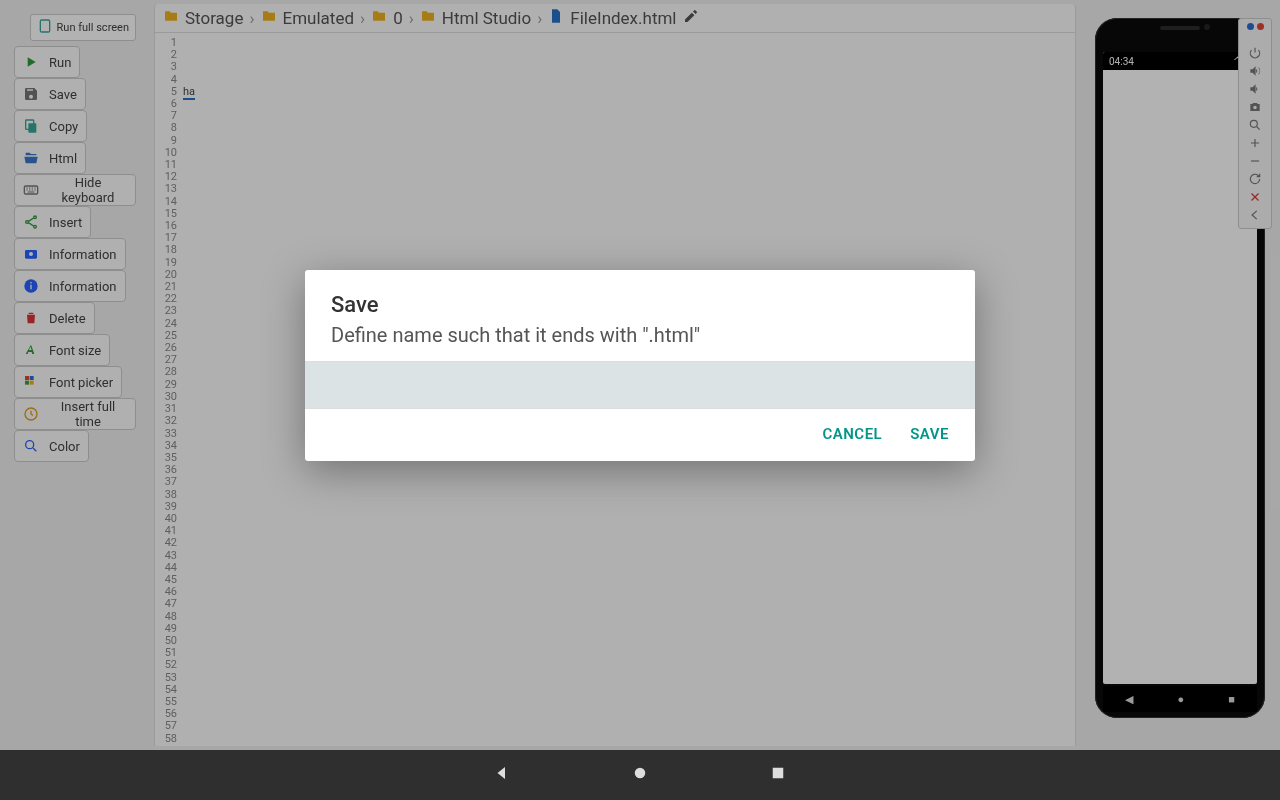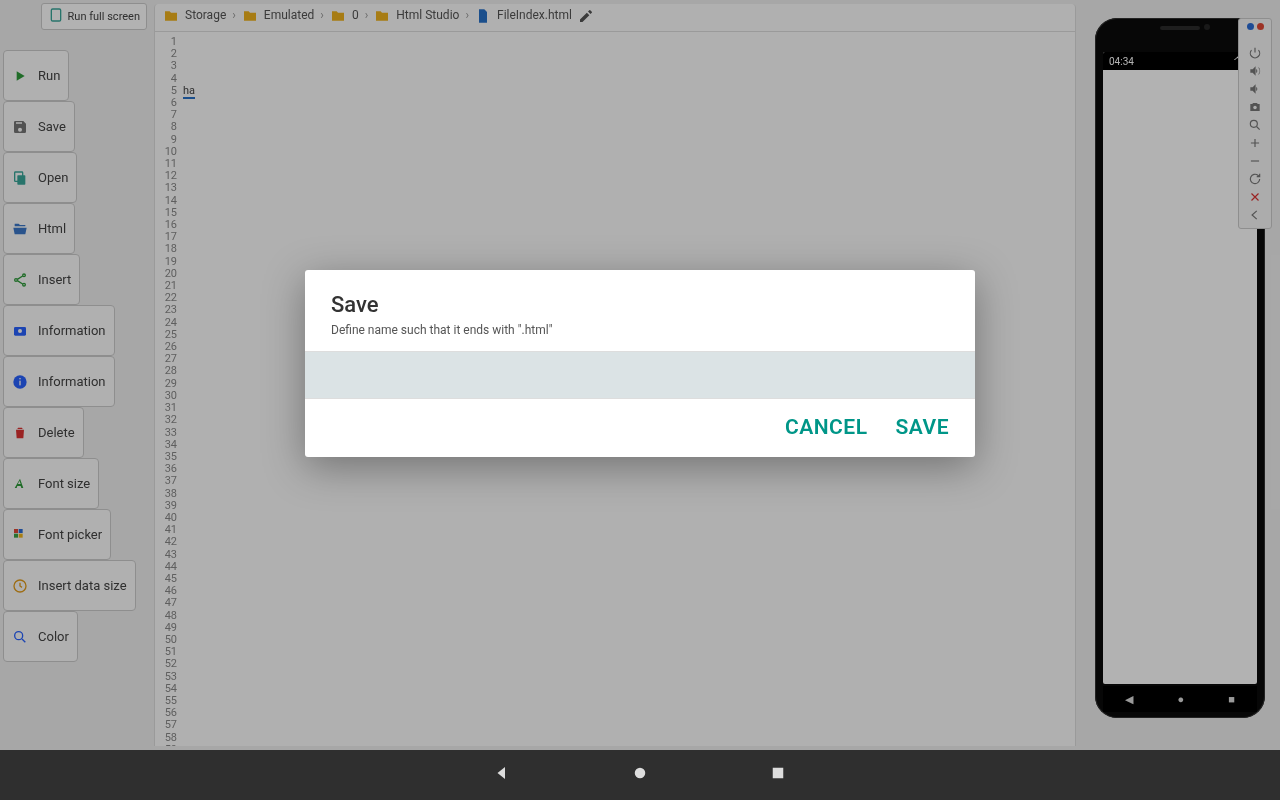--- a/index.html
+++ b/index.html
@@ -1,45 +1,45 @@
 <!DOCTYPE html>
 <html><head>
 <meta charset="utf-8">
 <style>
 * { box-sizing: border-box; margin: 0; padding: 0; font-family: Roboto, Arial, sans-serif; }
 html, body { width: 1280px; height: 800px; overflow: hidden; background: #f0f0f0; }
 
 .app { display: flex; width: 100%; height: 750px; position: relative; }
 
 
-.sidebar { width: 150px; padding: 3px; display: flex; flex-direction: column; gap: 20px; }
+.sidebar { width: 150px; padding: 14px; display: flex; flex-direction: column; gap: 5px; }
 .top-btn {
   align-self: flex-end; display: flex; align-items: center; gap: 4px;
   background: #fff; border: 1px solid #ccc; border-radius: 3px;
   font-size: 11px; padding: 3px 6px; color: #444;
 }
 .sb-btn {
   display: flex; align-items: center; gap: 10px;
   background: #fdfdfd; border: 1px solid #ccc; border-radius: 4px;
-  height: 51px; padding: 0 8px; font-size: 13px; color: #444;
+  height: 32px; padding: 0 8px; font-size: 13px; color: #444;
 }
 .sb-btn .ic { width: 16px; display:flex; justify-content:center; align-items:center; }
 .sb-btn .lbl { flex: 1; text-align: center; }
 
 .ic-green  { color:#2e9b3a; }
 .ic-gray   { color:#767676; }
 .ic-teal   { color:#3aa79a; }
 .ic-blue2  { color:#3b78c9; }
 .ic-blue   { color:#2962ff; }
 .ic-red    { color:#d33; }
 .ic-orange { color:#e29c1c; }
 
 
 .editor { flex: 1; display:flex; flex-direction:column; border-left:1px solid #ddd; border-right:1px solid #ddd; margin: 4px; background:#fdfdfd; border-radius:4px 4px 0 0; }
-.crumbs { display:flex; align-items:flex-start; gap:6px; padding:4px 8px; border-bottom:1px solid #ddd; font-size:12px; color:#555; }
+.crumbs { display:flex; align-items:flex-end; gap:6px; padding:4px 8px; border-bottom:1px solid #ddd; font-size:17px; color:#555; }
 .crumbs .fld { color:#efb21e; }
 .crumbs .fil { color:#2871c9; }
 .crumbs .sep { color:#999; }
 .code { flex:1; display:flex; overflow:hidden; font-family: Menlo, Consolas, monospace; font-size:11px; }
 .gutter { width:26px; text-align:right; color:#888; padding:4px 4px 0 0; line-height:12.2px; }
 .gutter div { white-space:pre; }
 .src { flex:1; padding:4px 2px 0 2px; color:#444; }
 .src .txt { display:inline-block; border-bottom:2px solid #2871c9;margin-top:48px; }
 
 
@@ -61,24 +61,24 @@
 .sysnav { position:absolute; left:0; right:0; bottom:0; height:50px; background:#2f2f2f; display:flex; justify-content:center; align-items:center; gap:120px; color:#ddd; }
 .sysnav svg { width:18px; height:18px; fill:#ddd; }
 
 
 .scrim { position:absolute; inset:0; background:rgba(0,0,0,0.30); }
 .dialog { position:absolute; left:50%; top:270px; transform:translateX(-50%);
   width:670px; background:#fff; border-radius:3px;
   box-shadow:0 10px 40px rgba(0,0,0,.35); }
 .dialog .hd { padding:22px 26px 14px; }
 .dialog .title { font-size:22px; font-weight:500; color:#333; margin-bottom:6px; }
-.dialog .desc  { font-size:12px; color:#555; }
+.dialog .desc  { font-size:20px; color:#555; }
 .dialog .inp { width:100%; height:48px; border:none; border-top:1px solid #ddd; border-bottom:1px solid #ddd; background:#dbe3e5; padding:0 16px; font-size:15px; outline:none; }
 .dialog .acts { display:flex; justify-content:flex-end; gap:28px; padding:16px 26px 18px; }
-.dialog .acts button { border:none; background:none; color:#009688; font-size:21px; font-weight:600; letter-spacing:.5px; cursor:pointer; }
+.dialog .acts button { border:none; background:none; color:#009688; font-size:15px; font-weight:600; letter-spacing:.5px; cursor:pointer; }
 
 
 .svg { width:16px; height:16px; }
 </style>
 </head>
 <body>
 
 <div class="app">
 
   <div class="sidebar">
@@ -107,29 +107,38 @@
           </span>
           <span class="lbl">Save</span>
         </button>
         <button class="sb-btn">
           <span class="ic ic-teal">
             <svg class="svg" viewBox="0 0 24 24" fill="currentColor">
               <rect x="8" y="8" width="12" height="14" rx="1"></rect>
               <rect x="4" y="3" width="12" height="14" rx="1" fill="none" stroke="currentColor" stroke-width="2"></rect>
             </svg>
           </span>
-          <span class="lbl">Open</span>
+          <span class="lbl">Copy</span>
         </button>
         <button class="sb-btn">
           <span class="ic ic-blue2">
             <svg class="svg" viewBox="0 0 24 24" fill="currentColor">
               <path d="M4 4h6l2 2h8v2H4zM2 10h20l-2 10H4z"></path>
             </svg>
           </span>
           <span class="lbl">Html</span>
+        </button>
+        <button class="sb-btn">
+          <span class="ic ic-gray">
+            <svg class="svg" viewBox="0 0 24 24" fill="currentColor">
+              <rect x="2" y="6" width="20" height="12" rx="2" fill="none" stroke="currentColor" stroke-width="2"></rect>
+              <path d="M5 9h2M9 9h2M13 9h2M17 9h2M5 12h2M9 12h2M13 12h2M17 12h2M7 15h10" stroke="currentColor" stroke-width="1.6"></path>
+            </svg>
+          </span>
+          <span class="lbl">Hide keyboard</span>
         </button>
         <button class="sb-btn">
           <span class="ic ic-green">
             <svg class="svg" viewBox="0 0 24 24" fill="none" stroke="currentColor" stroke-width="2">
               <circle cx="18" cy="5" r="2"></circle>
               <circle cx="6" cy="12" r="2"></circle>
               <circle cx="18" cy="19" r="2"></circle>
               <path d="M8 11 16 6M8 13l8 5"></path>
             </svg>
           </span>
@@ -181,21 +190,21 @@
           </span>
           <span class="lbl">Font picker</span>
         </button>
         <button class="sb-btn">
           <span class="ic ic-orange">
             <svg class="svg" viewBox="0 0 24 24" fill="none" stroke="currentColor" stroke-width="2">
               <circle cx="12" cy="12" r="9"></circle>
               <path d="M12 7v5l3 2"></path>
             </svg>
           </span>
-          <span class="lbl">Insert data size</span>
+          <span class="lbl">Insert full time</span>
         </button>
         <button class="sb-btn">
           <span class="ic ic-blue">
             <svg class="svg" viewBox="0 0 24 24" fill="none" stroke="currentColor" stroke-width="2">
               <circle cx="10" cy="10" r="6"></circle>
               <path d="m20 20-5-5"></path>
             </svg>
           </span>
           <span class="lbl">Color</span>
         </button>

